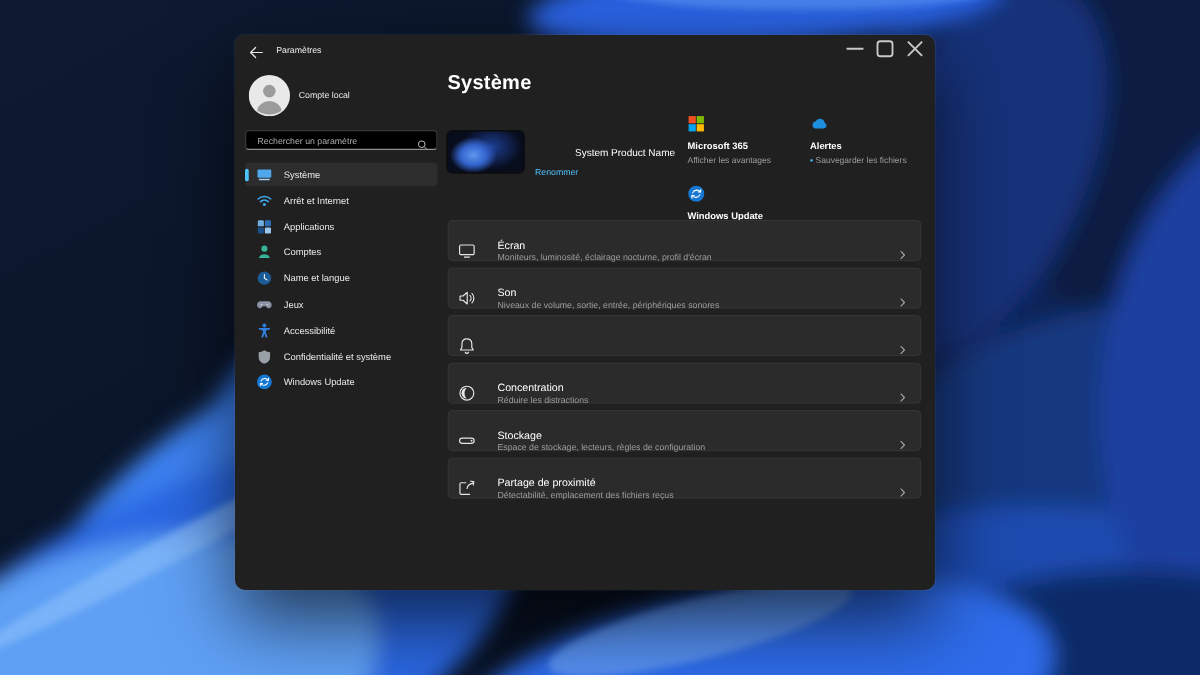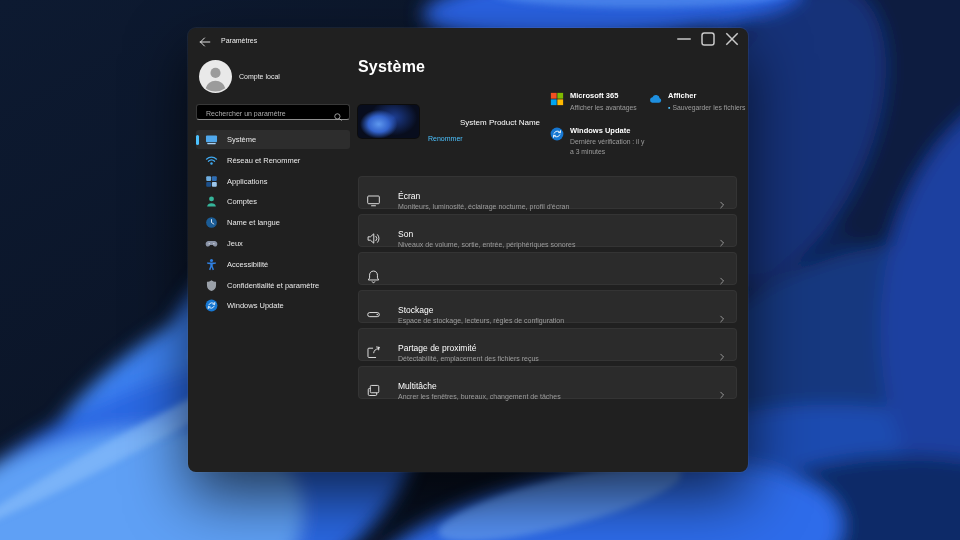--- a/index.html
+++ b/index.html
@@ -45,21 +45,21 @@
     background:
       radial-gradient(26px 20px at 34% 58%,#5d97ee 0%,#3363cc 40%,rgba(15,25,60,0) 72%),
       radial-gradient(34px 26px at 58% 38%,#1d3e94 0%,rgba(10,16,40,0) 70%),
       #080d1d;
     box-shadow:0 0 0 1px rgba(0,0,0,.6);}
   .device-info{position:absolute;left:70px;top:64px;}
   .device-name{font-size:8px;color:#fff;padding-left:32px;}
   .rename-link{display:inline-block;margin-top:4px;font-size:7px;color:#4CC2FF;text-decoration:none;}
 
   .cards{position:absolute;left:192px;top:37px;right:0;display:grid;grid-template-columns:98px auto;row-gap:13px;}
-  .card{display:flex;gap:6px;align-items:flex-start;cursor:default;}
+  .card{display:flex;gap:6px;align-items:flex-start;cursor:default;flex-direction:column;}
   .card-icon{width:14px;height:14px;flex:0 0 14px;margin-top:1px;}
   .card-icon svg{width:14px;height:14px;}
   .card-title{font-size:7.5px;font-weight:700;color:#fff;}
   .card-sub{font-size:6.8px;color:#9d9d9d;margin-top:2.5px;line-height:1.5;max-width:96px;}
   .bullet{color:#4CC2FF;margin-right:2px;font-size:6.8px;}
 
   .rows{position:absolute;left:0;top:122px;right:11px;}
   .row{height:33px;margin-bottom:5px;background:#2b2b2b;border-radius:4px;
     box-shadow:inset 0 0 0 1px rgba(255,255,255,.045);
     display:flex;align-items:center;padding:16px 10px 0 8px;box-sizing:border-box;cursor:default;}
@@ -168,21 +168,21 @@
             <span class="nav-label">Système</span>
           </div>
           <div class="nav-item">
             <span class="nav-icon">
               <svg viewBox="0 0 16 16" fill="none" stroke="#3FA9F0" stroke-width="1.5" stroke-linecap="round">
                 <path d="M1.8 6.4a9 9 0 0 1 12.4 0"></path>
                 <path d="M4.2 9a5.6 5.6 0 0 1 7.6 0"></path>
                 <circle cx="8" cy="11.8" r="1.5" fill="#3FA9F0" stroke="none"></circle>
               </svg>
             </span>
-            <span class="nav-label">Réseau et Renommer</span>
+            <span class="nav-label">Arrêt et Internet</span>
           </div>
           <div class="nav-item">
             <span class="nav-icon">
               <svg viewBox="0 0 16 16">
                 <rect x="1.5" y="1.5" width="6" height="6" rx="1.2" fill="#6FAEE0"></rect>
                 <rect x="8.5" y="1.5" width="6" height="6" rx="1.2" fill="#2E6DB4"></rect>
                 <rect x="1.5" y="8.5" width="6" height="6" rx="1.2" fill="#1B4F8A"></rect>
                 <rect x="8.5" y="8.5" width="6" height="6" rx="1.2" fill="#9CC7EC"></rect>
               </svg>
             </span>
@@ -225,21 +225,21 @@
               </svg>
             </span>
             <span class="nav-label">Accessibilité</span>
           </div>
           <div class="nav-item">
             <span class="nav-icon">
               <svg viewBox="0 0 16 16">
                 <path d="M8 1.4c1.8 1.3 3.8 1.9 5.6 2V8c0 3.5-2.3 5.7-5.6 6.7C4.7 13.7 2.4 11.5 2.4 8V3.4c1.8-.1 3.8-.7 5.6-2Z" fill="#9AA0A8"></path>
               </svg>
             </span>
-            <span class="nav-label">Confidentialité et paramètre</span>
+            <span class="nav-label">Confidentialité et système</span>
           </div>
           <div class="nav-item">
             <span class="nav-icon">
               <svg viewBox="0 0 16 16">
                 <circle cx="8" cy="8" r="7.3" fill="#1677D2"></circle>
                 <path d="M11.8 6.4A4.1 4.1 0 0 0 4.7 7.2M4.2 9.6a4.1 4.1 0 0 0 7.1-.8" fill="none" stroke="#fff" stroke-width="1" stroke-linecap="round"></path>
                 <path d="M12 4.2v2.2H9.8M4 11.8V9.6h2.2" fill="none" stroke="#fff" stroke-width="1" stroke-linecap="round" stroke-linejoin="round"></path>
               </svg>
             </span>
             <span class="nav-label">Windows Update</span>
@@ -267,21 +267,21 @@
           <div>
             <div class="card-title">Microsoft 365</div>
             <div class="card-sub">Afficher les avantages</div>
           </div>
         </div>
         <div class="card">
           <span class="card-icon"><svg viewBox="0 0 16 16">
                 <path d="M4.6 12.3h7.9a2.7 2.7 0 0 0 .9-5.2 4.4 4.4 0 0 0-8.3-1.2 3.3 3.3 0 0 0-.5 6.4Z" fill="#1E8FDF"></path>
               </svg></span>
           <div>
-            <div class="card-title">Afficher</div>
+            <div class="card-title">Alertes</div>
             <div class="card-sub"><span class="bullet">▪</span><span>Sauvegarder les fichiers</span></div>
           </div>
         </div>
         <div class="card">
           <span class="card-icon"><svg viewBox="0 0 16 16">
                 <circle cx="8" cy="8" r="7.3" fill="#1677D2"></circle>
                 <path d="M11.8 6.4A4.1 4.1 0 0 0 4.7 7.2M4.2 9.6a4.1 4.1 0 0 0 7.1-.8" fill="none" stroke="#fff" stroke-width="1" stroke-linecap="round"></path>
                 <path d="M12 4.2v2.2H9.8M4 11.8V9.6h2.2" fill="none" stroke="#fff" stroke-width="1" stroke-linecap="round" stroke-linejoin="round"></path>
               </svg></span>
           <div>
@@ -323,20 +323,33 @@
             <span class="row-icon"><svg viewBox="0 0 16 16" fill="none" stroke="currentColor" stroke-width="1" stroke-linejoin="round">
                 <path d="M8 2.2c2.6 0 4.2 1.9 4.2 4.4v2.9l1.3 2.2H2.5l1.3-2.2V6.6C3.8 4.1 5.4 2.2 8 2.2Z"></path>
                 <path d="M6.6 13.6a1.5 1.5 0 0 0 2.8 0" stroke-linecap="round"></path>
               </svg></span>
             <span class="chevron"><svg viewBox="0 0 16 16" fill="none" stroke="currentColor" stroke-width="1.4" stroke-linecap="round" stroke-linejoin="round">
                 <path d="M6 3.5 10.5 8 6 12.5"></path>
               </svg></span>
           </div>
           <div class="row">
             <span class="row-icon"><svg viewBox="0 0 16 16" fill="none" stroke="currentColor" stroke-width="1">
+                <circle cx="8" cy="8" r="5.9"></circle>
+                <path d="M8 3.4a4.6 4.6 0 0 0 0 9.2c-1.3-1.2-2-2.8-2-4.6s.7-3.4 2-4.6Z" fill="currentColor" stroke="none"></path>
+              </svg></span>
+            <div class="row-text">
+              <div class="row-title">Concentration</div>
+              <div class="row-sub">Réduire les distractions</div>
+            </div>
+            <span class="chevron"><svg viewBox="0 0 16 16" fill="none" stroke="currentColor" stroke-width="1.4" stroke-linecap="round" stroke-linejoin="round">
+                <path d="M6 3.5 10.5 8 6 12.5"></path>
+              </svg></span>
+          </div>
+          <div class="row">
+            <span class="row-icon"><svg viewBox="0 0 16 16" fill="none" stroke="currentColor" stroke-width="1">
                 <rect x="1.8" y="5.9" width="12.4" height="4.4" rx="2.2"></rect>
                 <circle cx="12" cy="8.1" r=".8" fill="currentColor" stroke="none"></circle>
               </svg></span>
             <div class="row-text">
               <div class="row-title">Stockage</div>
               <div class="row-sub">Espace de stockage, lecteurs, règles de configuration</div>
             </div>
             <span class="chevron"><svg viewBox="0 0 16 16" fill="none" stroke="currentColor" stroke-width="1.4" stroke-linecap="round" stroke-linejoin="round">
                 <path d="M6 3.5 10.5 8 6 12.5"></path>
               </svg></span>
@@ -348,29 +361,16 @@
                 <path d="M13.9 2.5l-2.7-.4M13.9 2.5l-.4 2.7M13.9 2.5 13 4"></path>
               </svg></span>
             <div class="row-text">
               <div class="row-title">Partage de proximité</div>
               <div class="row-sub">Détectabilité, emplacement des fichiers reçus</div>
             </div>
             <span class="chevron"><svg viewBox="0 0 16 16" fill="none" stroke="currentColor" stroke-width="1.4" stroke-linecap="round" stroke-linejoin="round">
                 <path d="M6 3.5 10.5 8 6 12.5"></path>
               </svg></span>
           </div>
-          <div class="row">
-            <span class="row-icon"><svg viewBox="0 0 16 16" fill="none" stroke="currentColor" stroke-width="1" stroke-linejoin="round">
-                <rect x="4.6" y="2.6" width="9" height="7.8" rx="1.1"></rect>
-                <path d="M11.4 10.4v1.7a1.2 1.2 0 0 1-1.2 1.2H3.6a1.2 1.2 0 0 1-1.2-1.2V7a1.2 1.2 0 0 1 1.2-1.2h1"></path>
-              </svg></span>
-            <div class="row-text">
-              <div class="row-title">Multitâche</div>
-              <div class="row-sub">Ancrer les fenêtres, bureaux, changement de tâches</div>
-            </div>
-            <span class="chevron"><svg viewBox="0 0 16 16" fill="none" stroke="currentColor" stroke-width="1.4" stroke-linecap="round" stroke-linejoin="round">
-                <path d="M6 3.5 10.5 8 6 12.5"></path>
-              </svg></span>
-          </div>
         </div>
     </main>
   </div>
 </div>
 
 </body></html>

